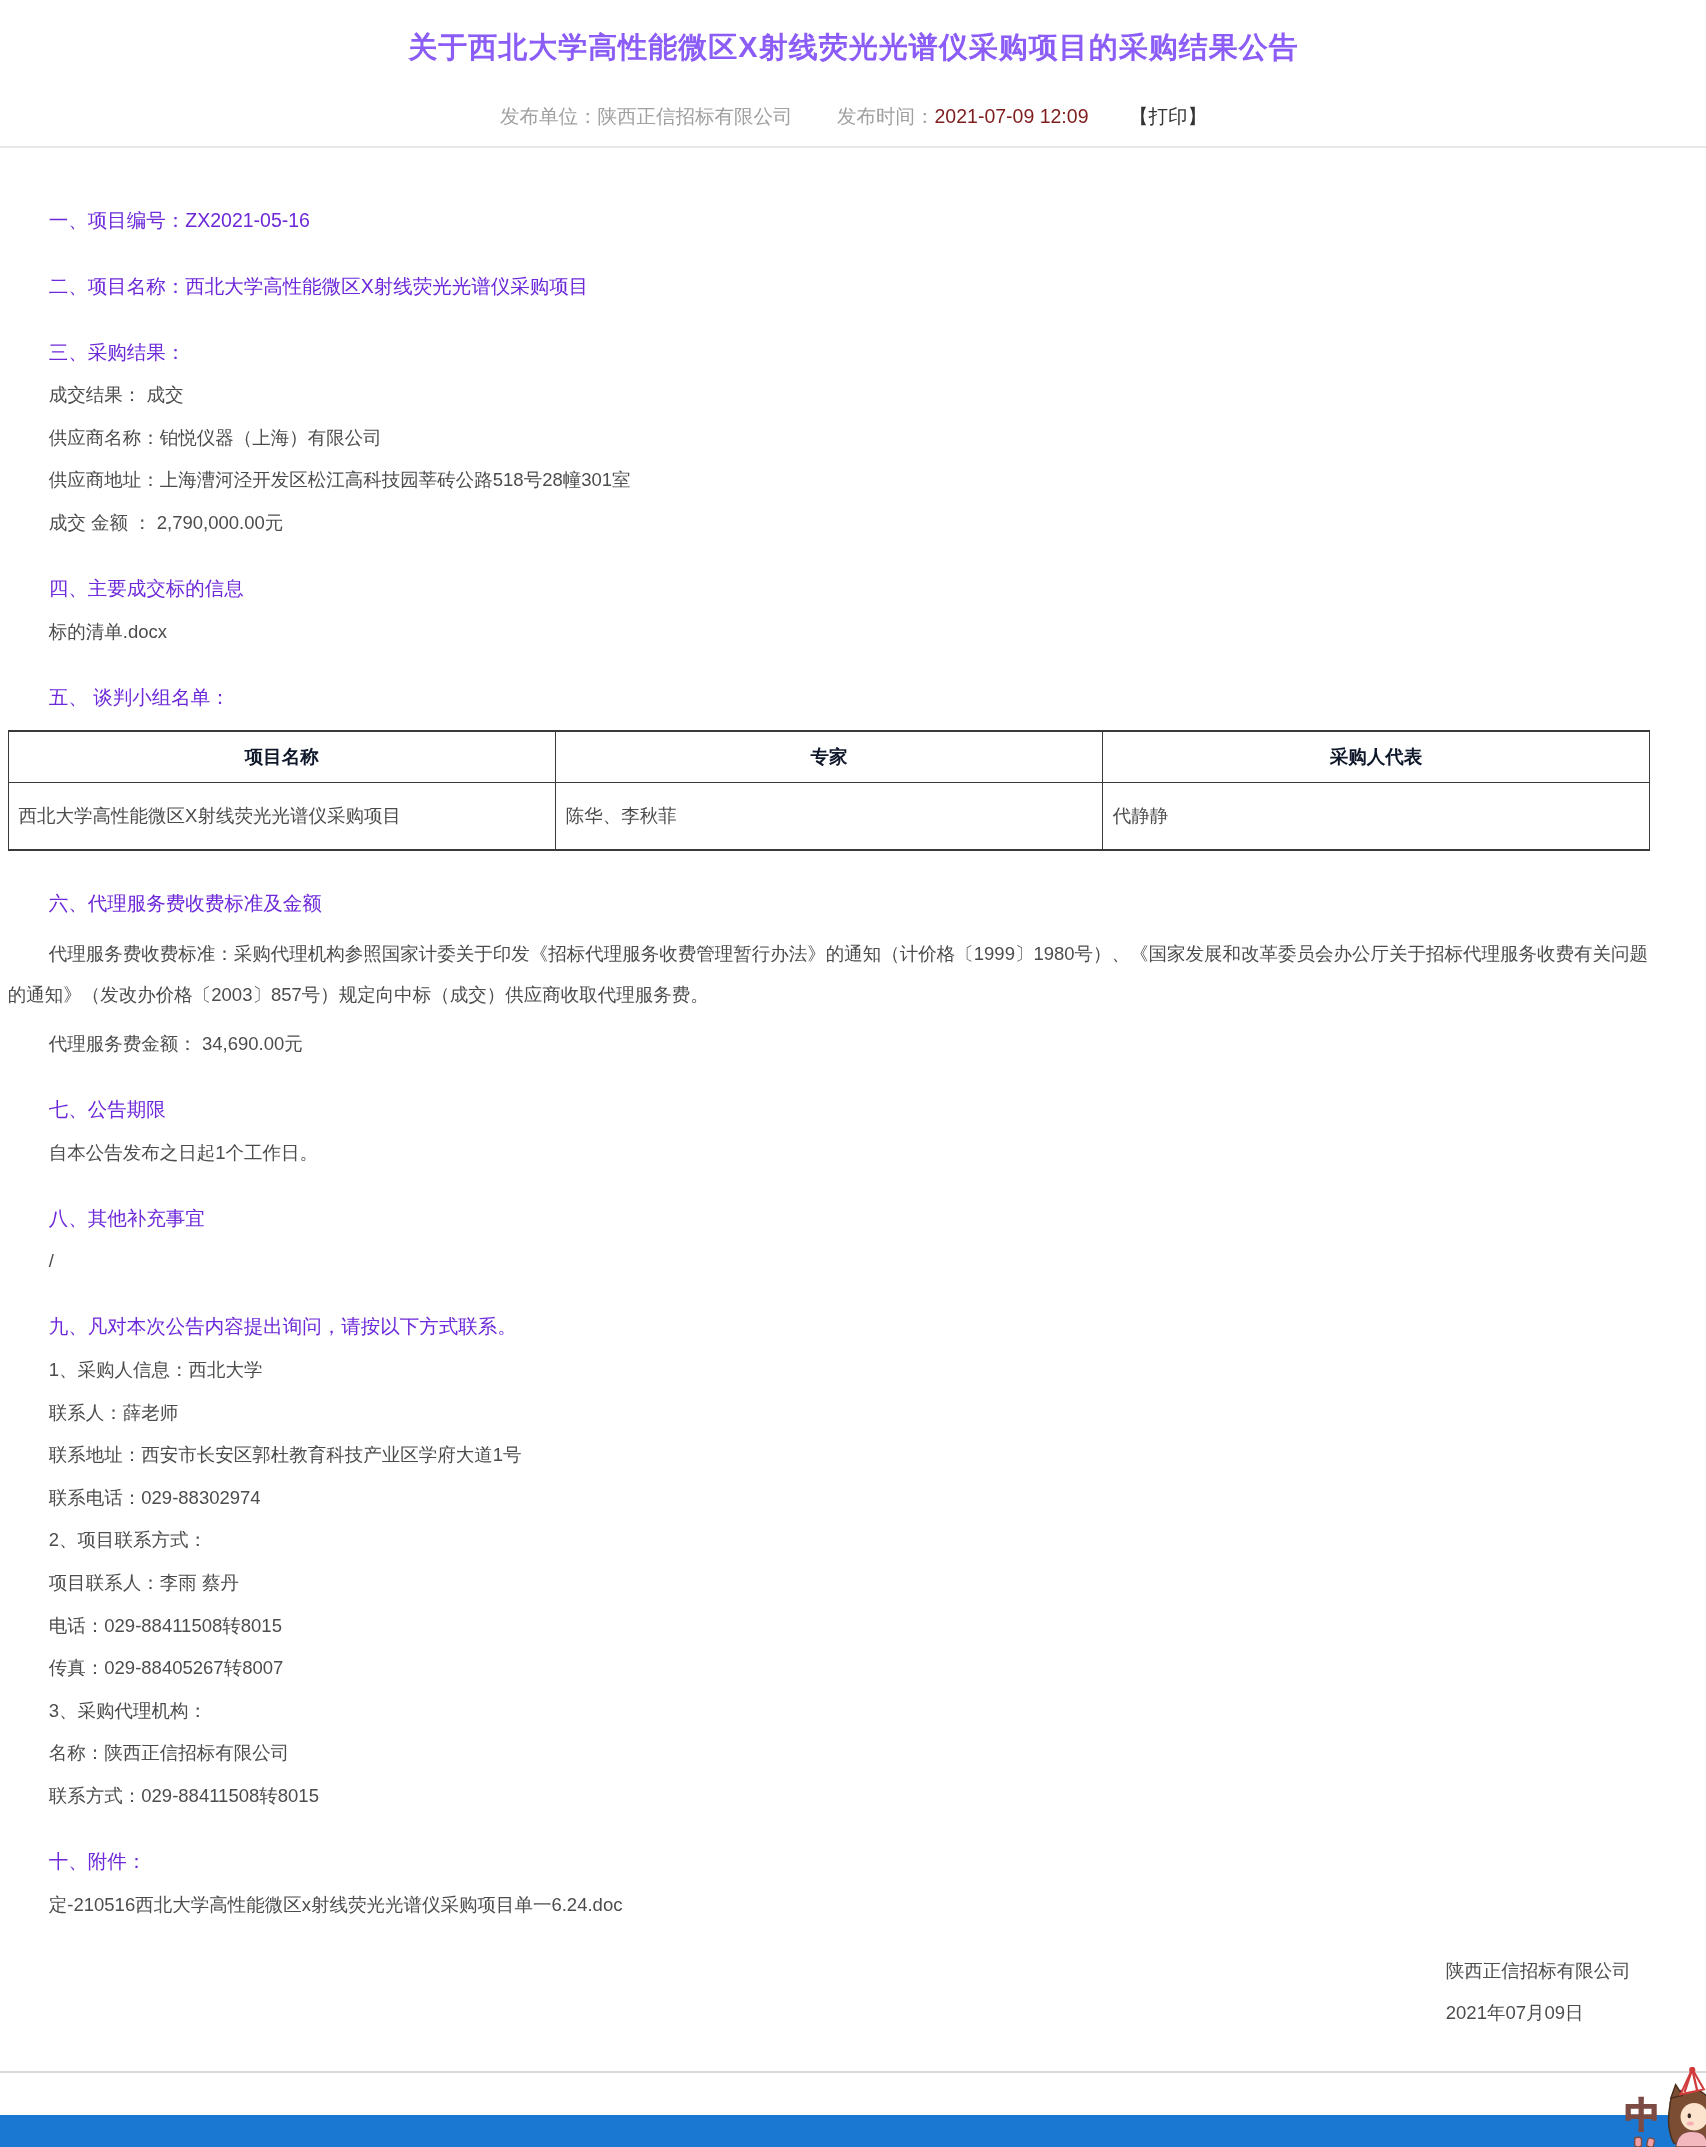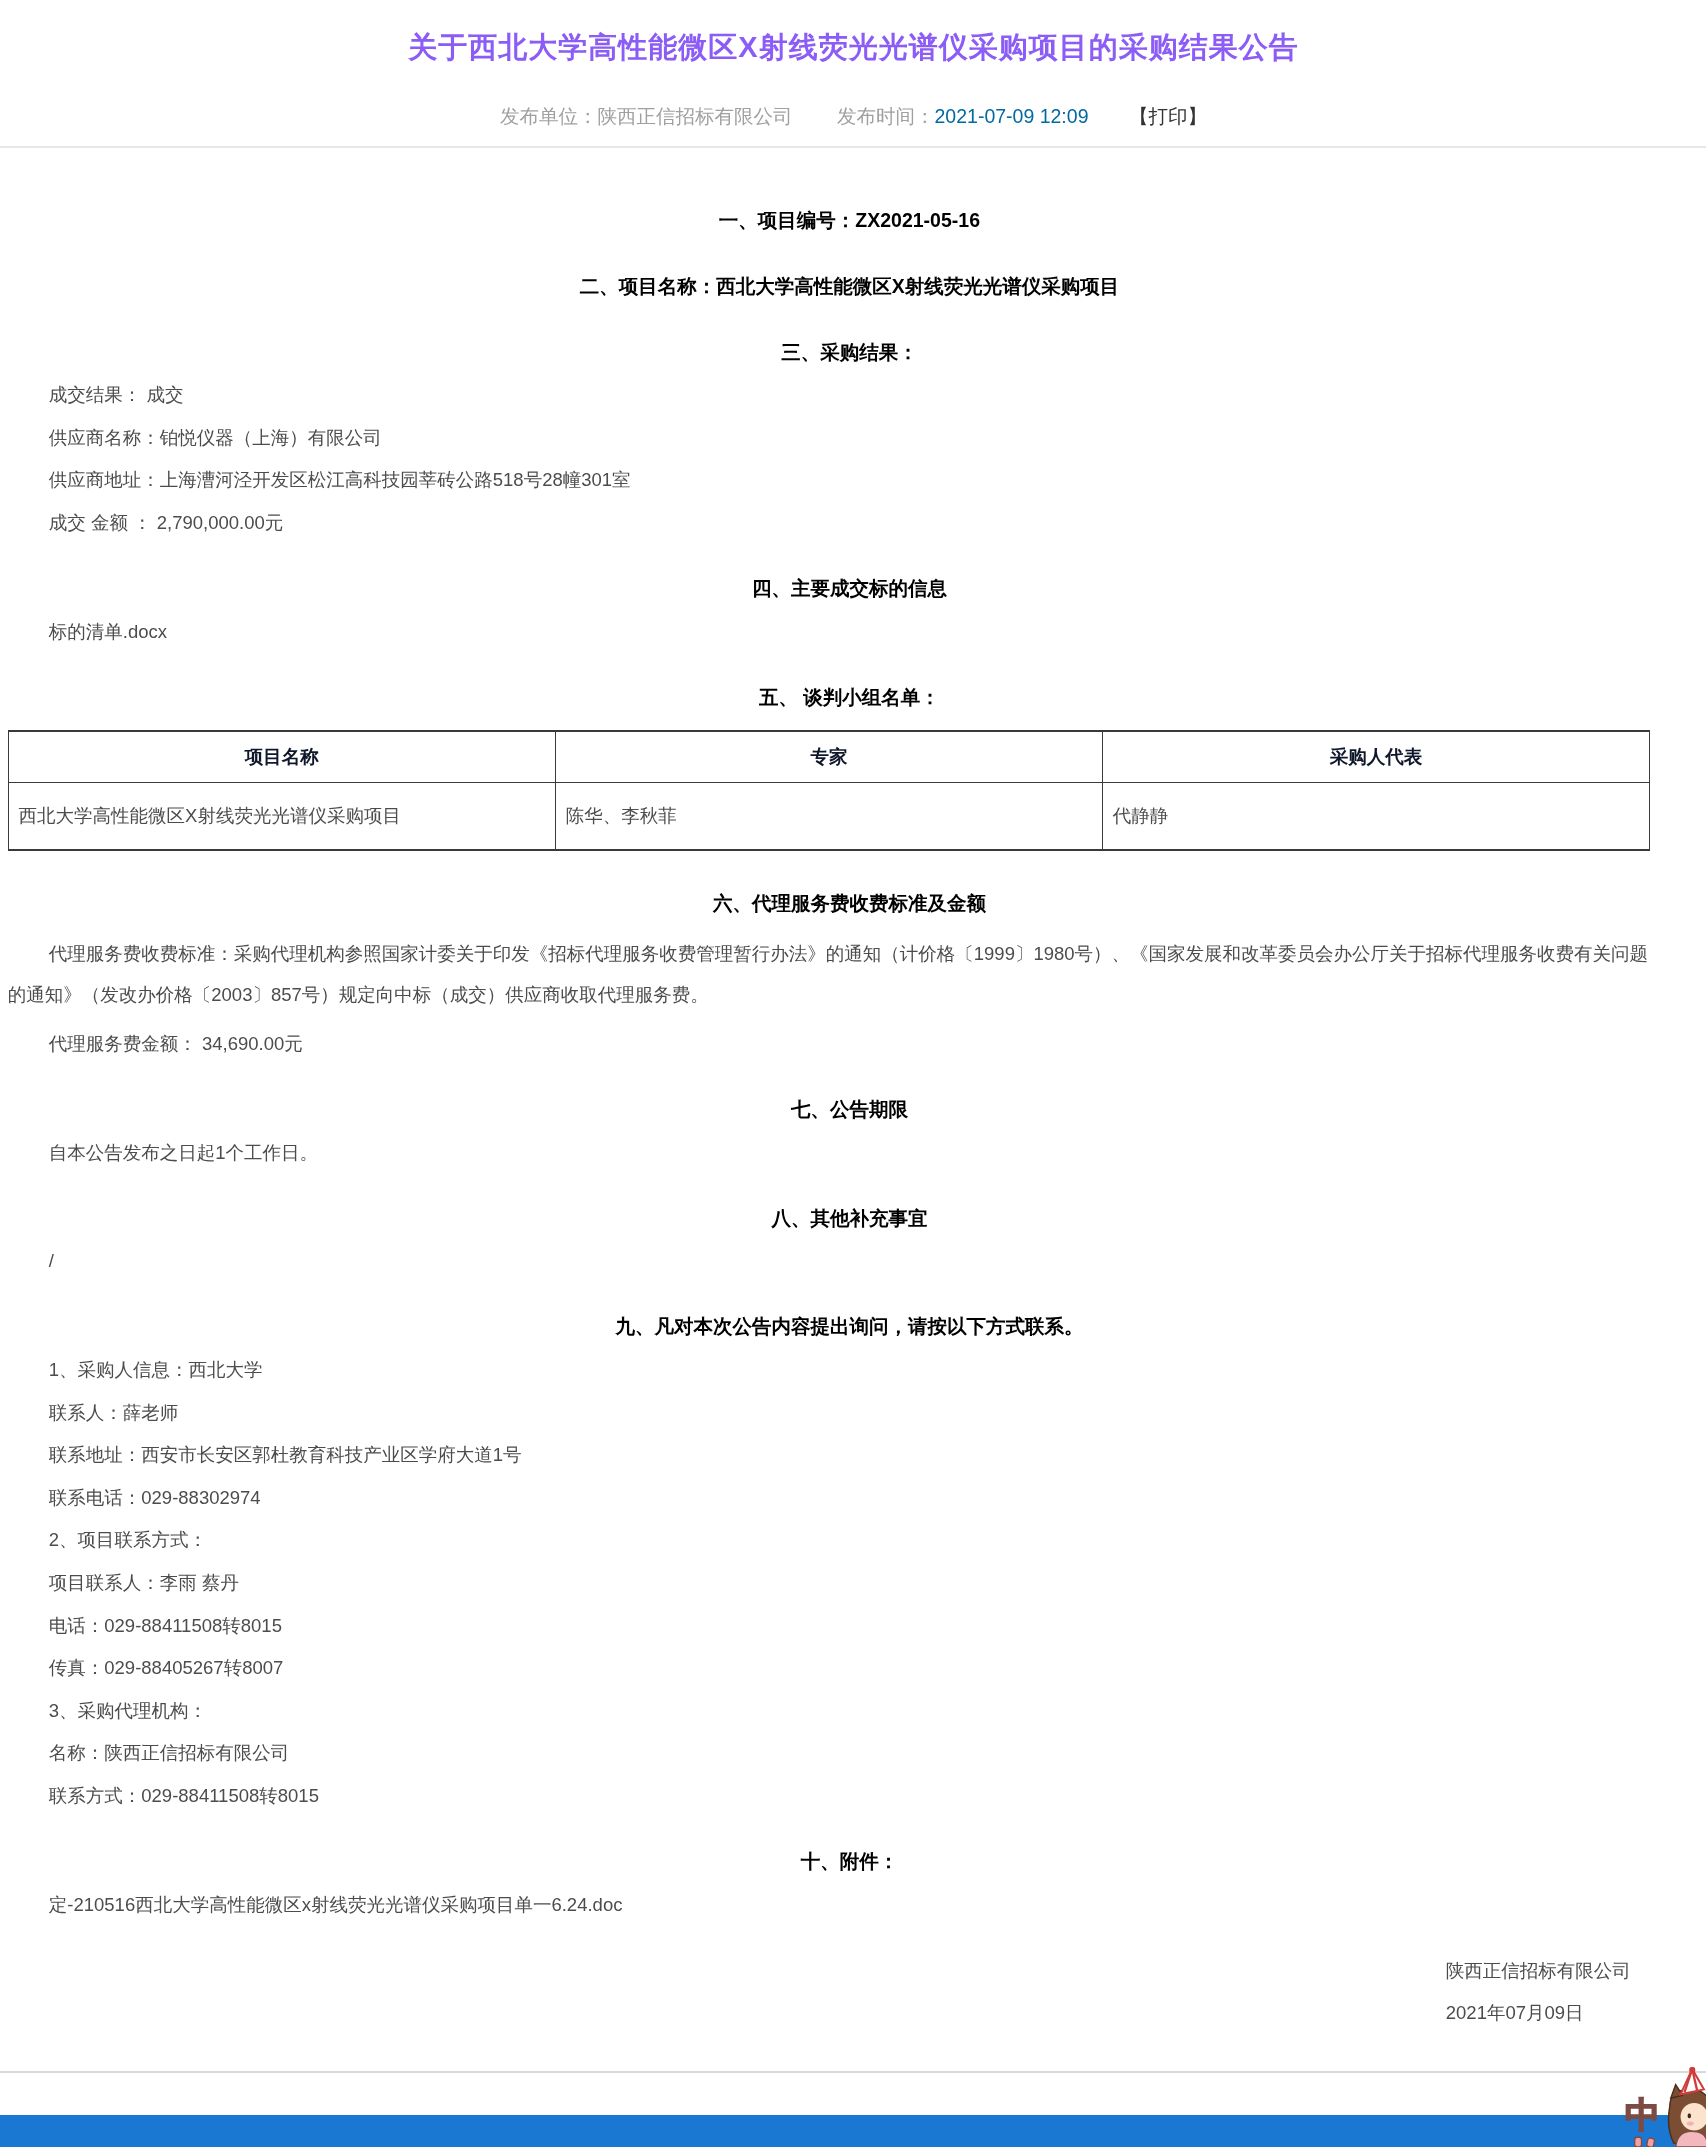--- a/index.html
+++ b/index.html
@@ -29,39 +29,38 @@
     color: #8b5cf6;
     letter-spacing: 1px;
   }
   .meta-line {
     margin-top: 37px;
     font-size: 19.5px;
     color: #a0a0a0;
   }
   .meta-group { display: inline-block; }
   .meta-group + .meta-group { margin-left: 39px; }
-  .meta-time-value { color: #0369a1; }
+  .meta-time-value { color: #7f1d1d; }
   .print-button {
     display: inline-block;
     margin-left: 35px;
     color: #333333;
     cursor: pointer;
   }
 
   
   .content {
     padding: 0 57px 0 7.8px;
   }
   .sec-heading {
     margin: 39px 0 0 41px;
     font-size: 19.5px;
     line-height: 27px;
-    font-weight: bold;
-    color: #000000;
-    text-align: center;
+    font-weight: normal;
+    color: #6d28d9;
   }
   .sec-heading.first { margin-top: 59px; }
   .body-line {
     margin: 15.6px 0 0 41px;
     font-size: 18.5px;
     line-height: 27px;
     color: #4c4c4c;
   }
   .attachment-link { color: #4c4c4c; text-decoration: none; cursor: pointer; }
 

